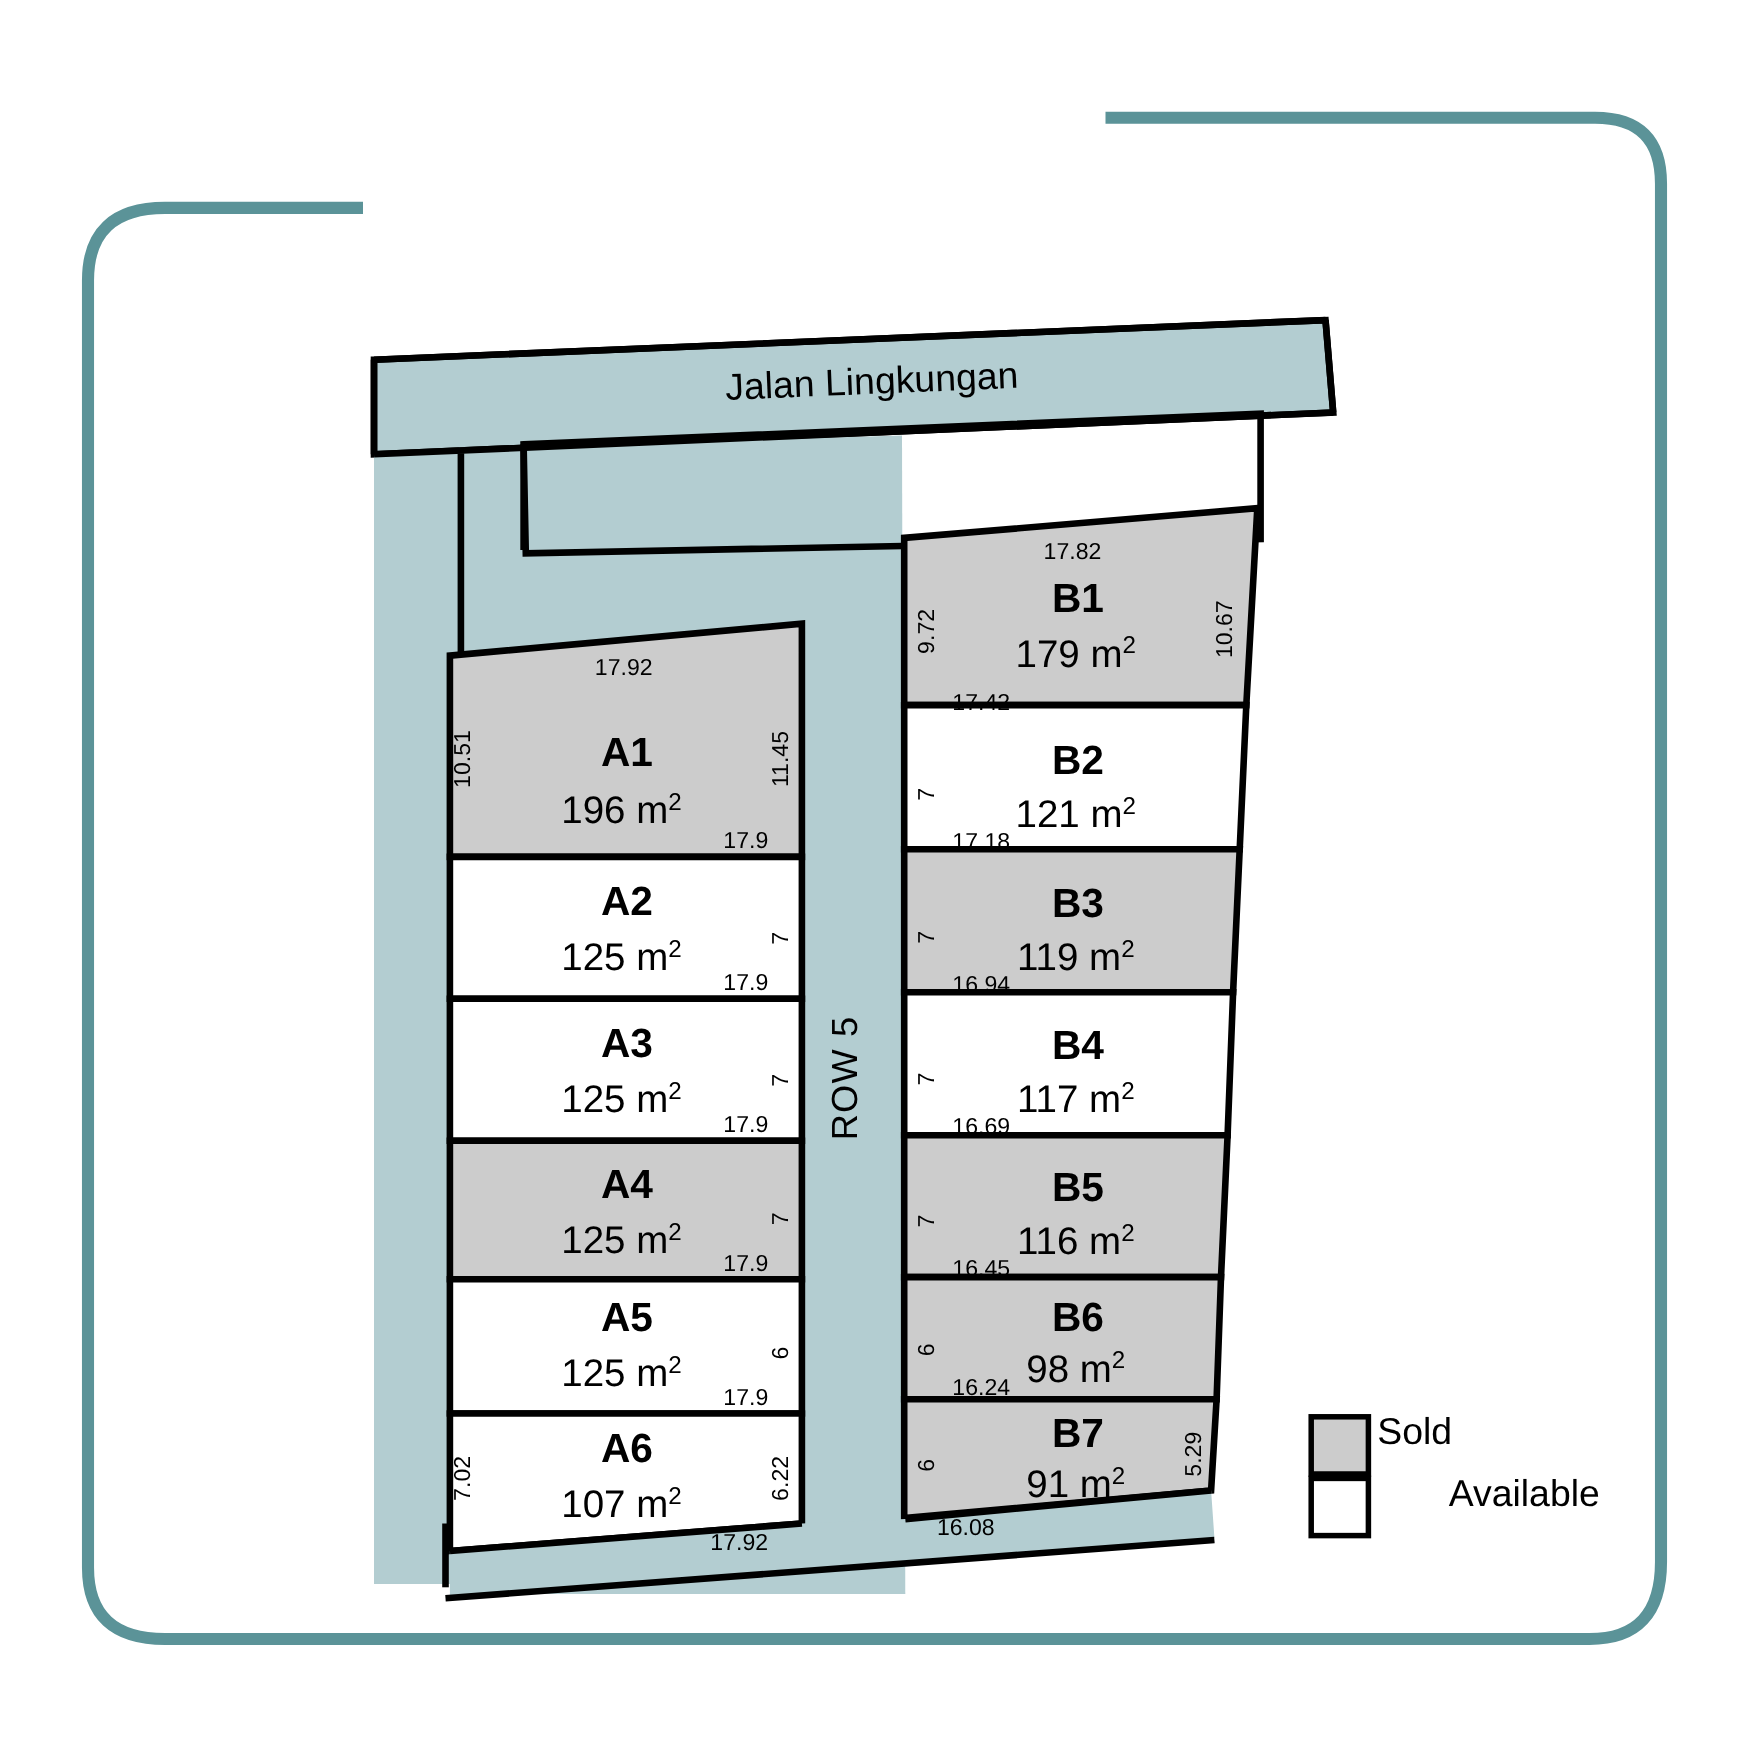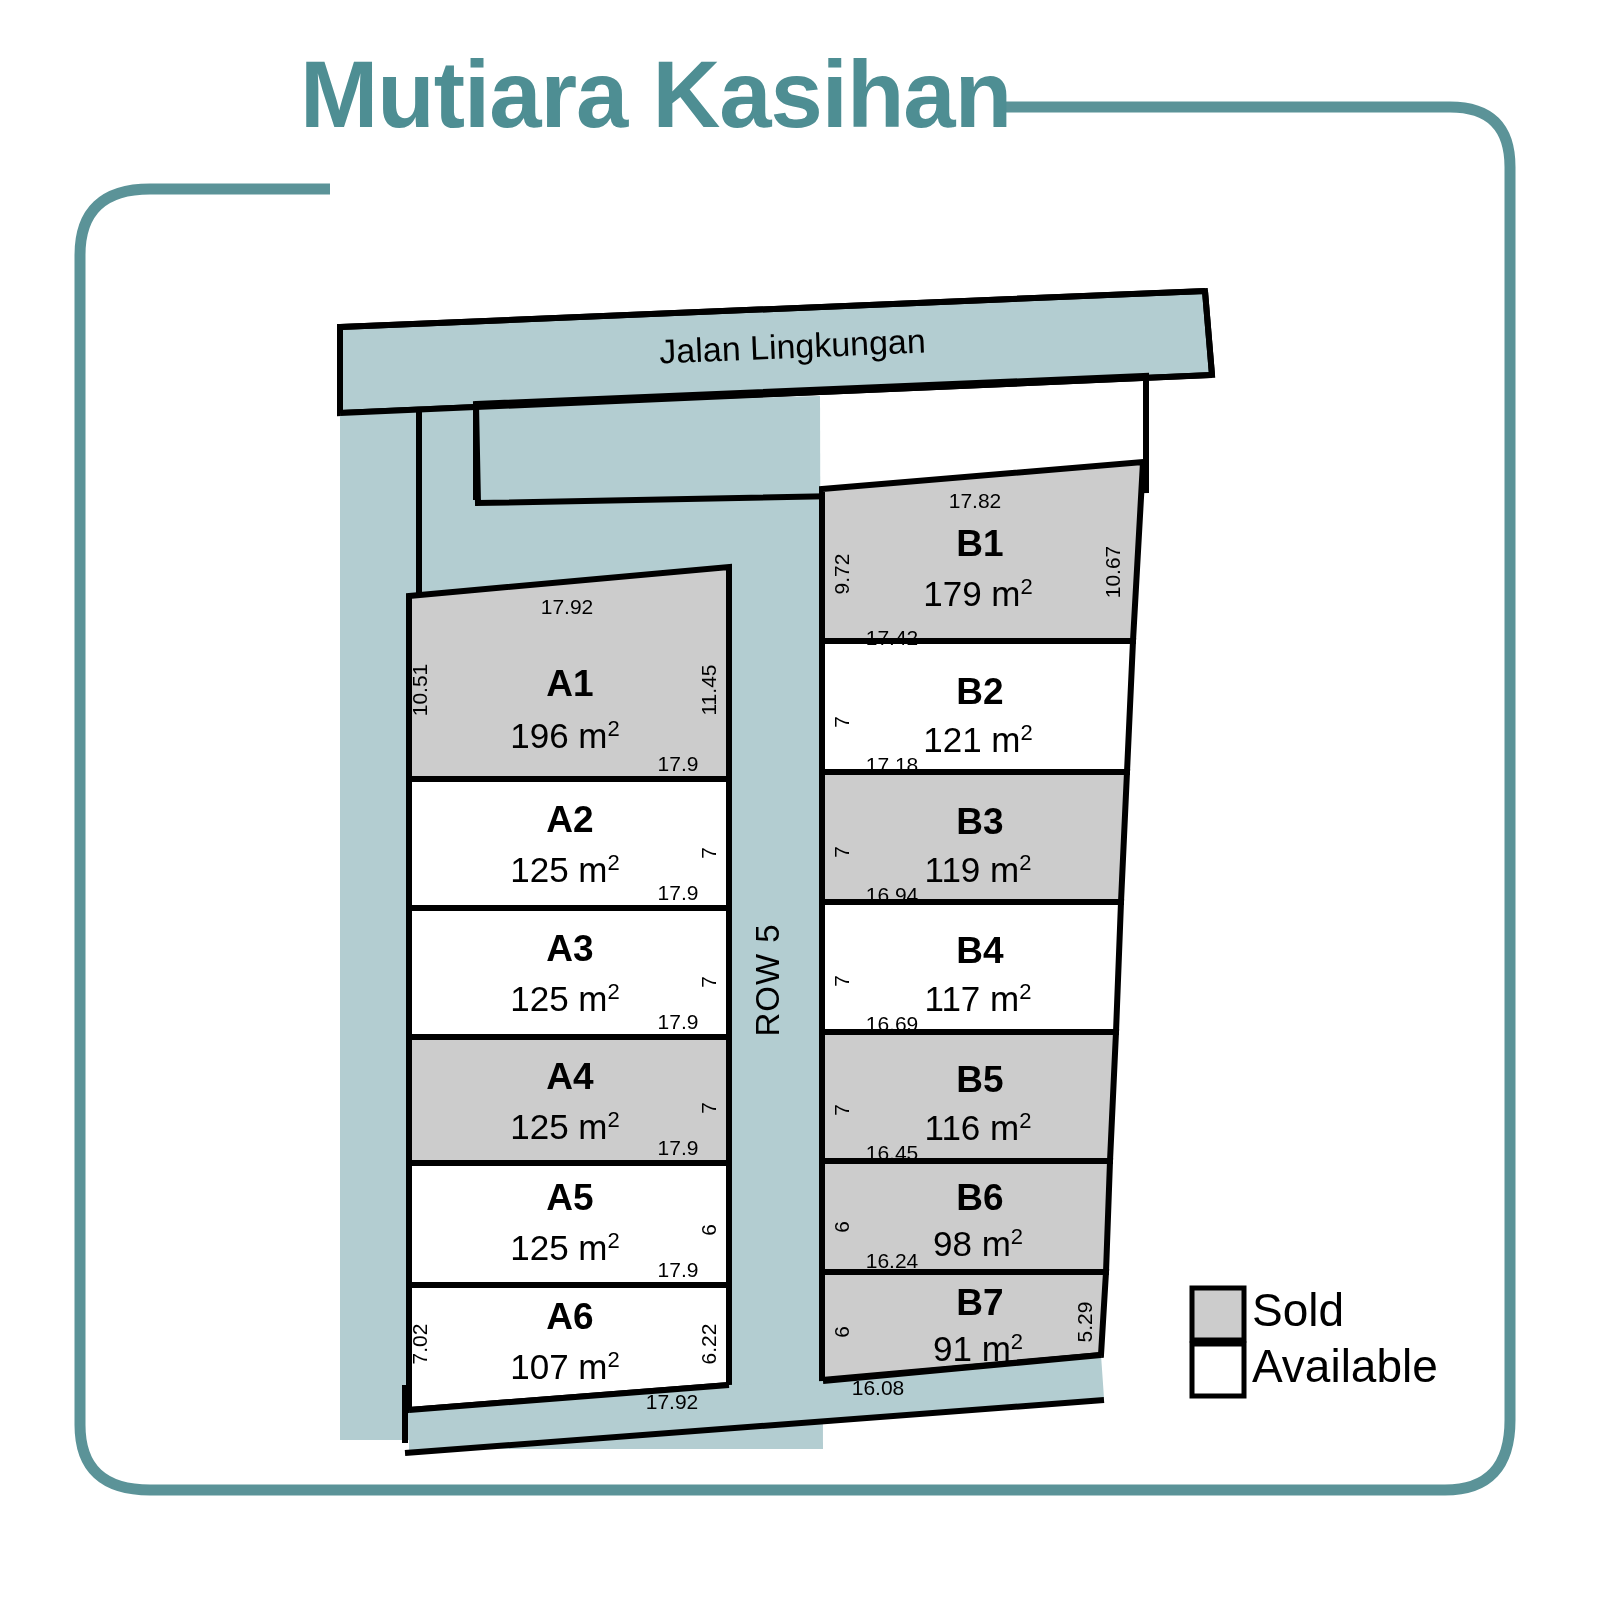--- a/index.html
+++ b/index.html
@@ -10,21 +10,21 @@
   .plot-fill-avail{fill:#ffffff;}
   .plot-stroke{stroke:#000000;stroke-width:6;stroke-linejoin:miter;}
   .road-fill{fill:#b3cdd1;}
   .road-stroke{stroke:#000000;stroke-width:6;}
   .lbl-code{font-family:"Liberation Sans",sans-serif;font-weight:bold;font-size:37px;fill:#000;text-anchor:middle;}
   .lbl-area{font-family:"Liberation Sans",sans-serif;font-weight:normal;font-size:35px;fill:#000;text-anchor:middle;}
   .lbl-sup{font-size:22px;}
   .dim{font-family:"Liberation Sans",sans-serif;font-size:21px;fill:#000;text-anchor:middle;}
   .roadname{font-family:"Liberation Sans",sans-serif;font-size:34px;fill:#000;text-anchor:middle;}
   .rowname{font-family:"Liberation Sans",sans-serif;font-size:33px;fill:#000;text-anchor:middle;letter-spacing:1px;}
-  .legend-txt{font-family:"Liberation Sans",sans-serif;font-size:46px;fill:#2b2b2b;
+  .legend-txt{font-family:"Liberation Sans",sans-serif;font-size:34px;fill:#2b2b2b;
               -webkit-text-stroke:0px;}
   .title{position:absolute;font-family:"Liberation Sans",sans-serif;}
 </style>
 </head>
 <body>
 
 <div id="stage">
 
   <svg width="1600" height="1600" viewBox="0 0 1600 1600" style="position:absolute;top:0;left:0;">
 
@@ -167,18 +167,17 @@
       <text class="dim" x="1092" y="1322" transform="rotate(-90 1092 1322)">5.29</text>
       <text class="dim" x="878" y="1395">16.08</text>
     </g>
 
     <g>
       <rect x="1192" y="1288" width="52" height="52" fill="#cccccc" stroke="#000" stroke-width="5"></rect>
       <rect x="1192" y="1344" width="52" height="52" fill="#ffffff" stroke="#000" stroke-width="5"></rect>
     </g>
   </svg>
 
-  <div class="title" style="left:300px; top:48px; font-size:94px; font-weight:bold; color:#4e8e93; letter-spacing:-1px; line-height:1;">Mutiara Kasihan</div>
 
   <div class="legend-txt" style="position:absolute; left:1252px; top:1283px;">Sold</div>
-  <div class="legend-txt" style="position:absolute; left:1252px; top:1339px;">Available</div>
+  <div class="legend-txt" style="position:absolute; left:1317px; top:1339px;">Available</div>
 
 </div>
 
 </body></html>

